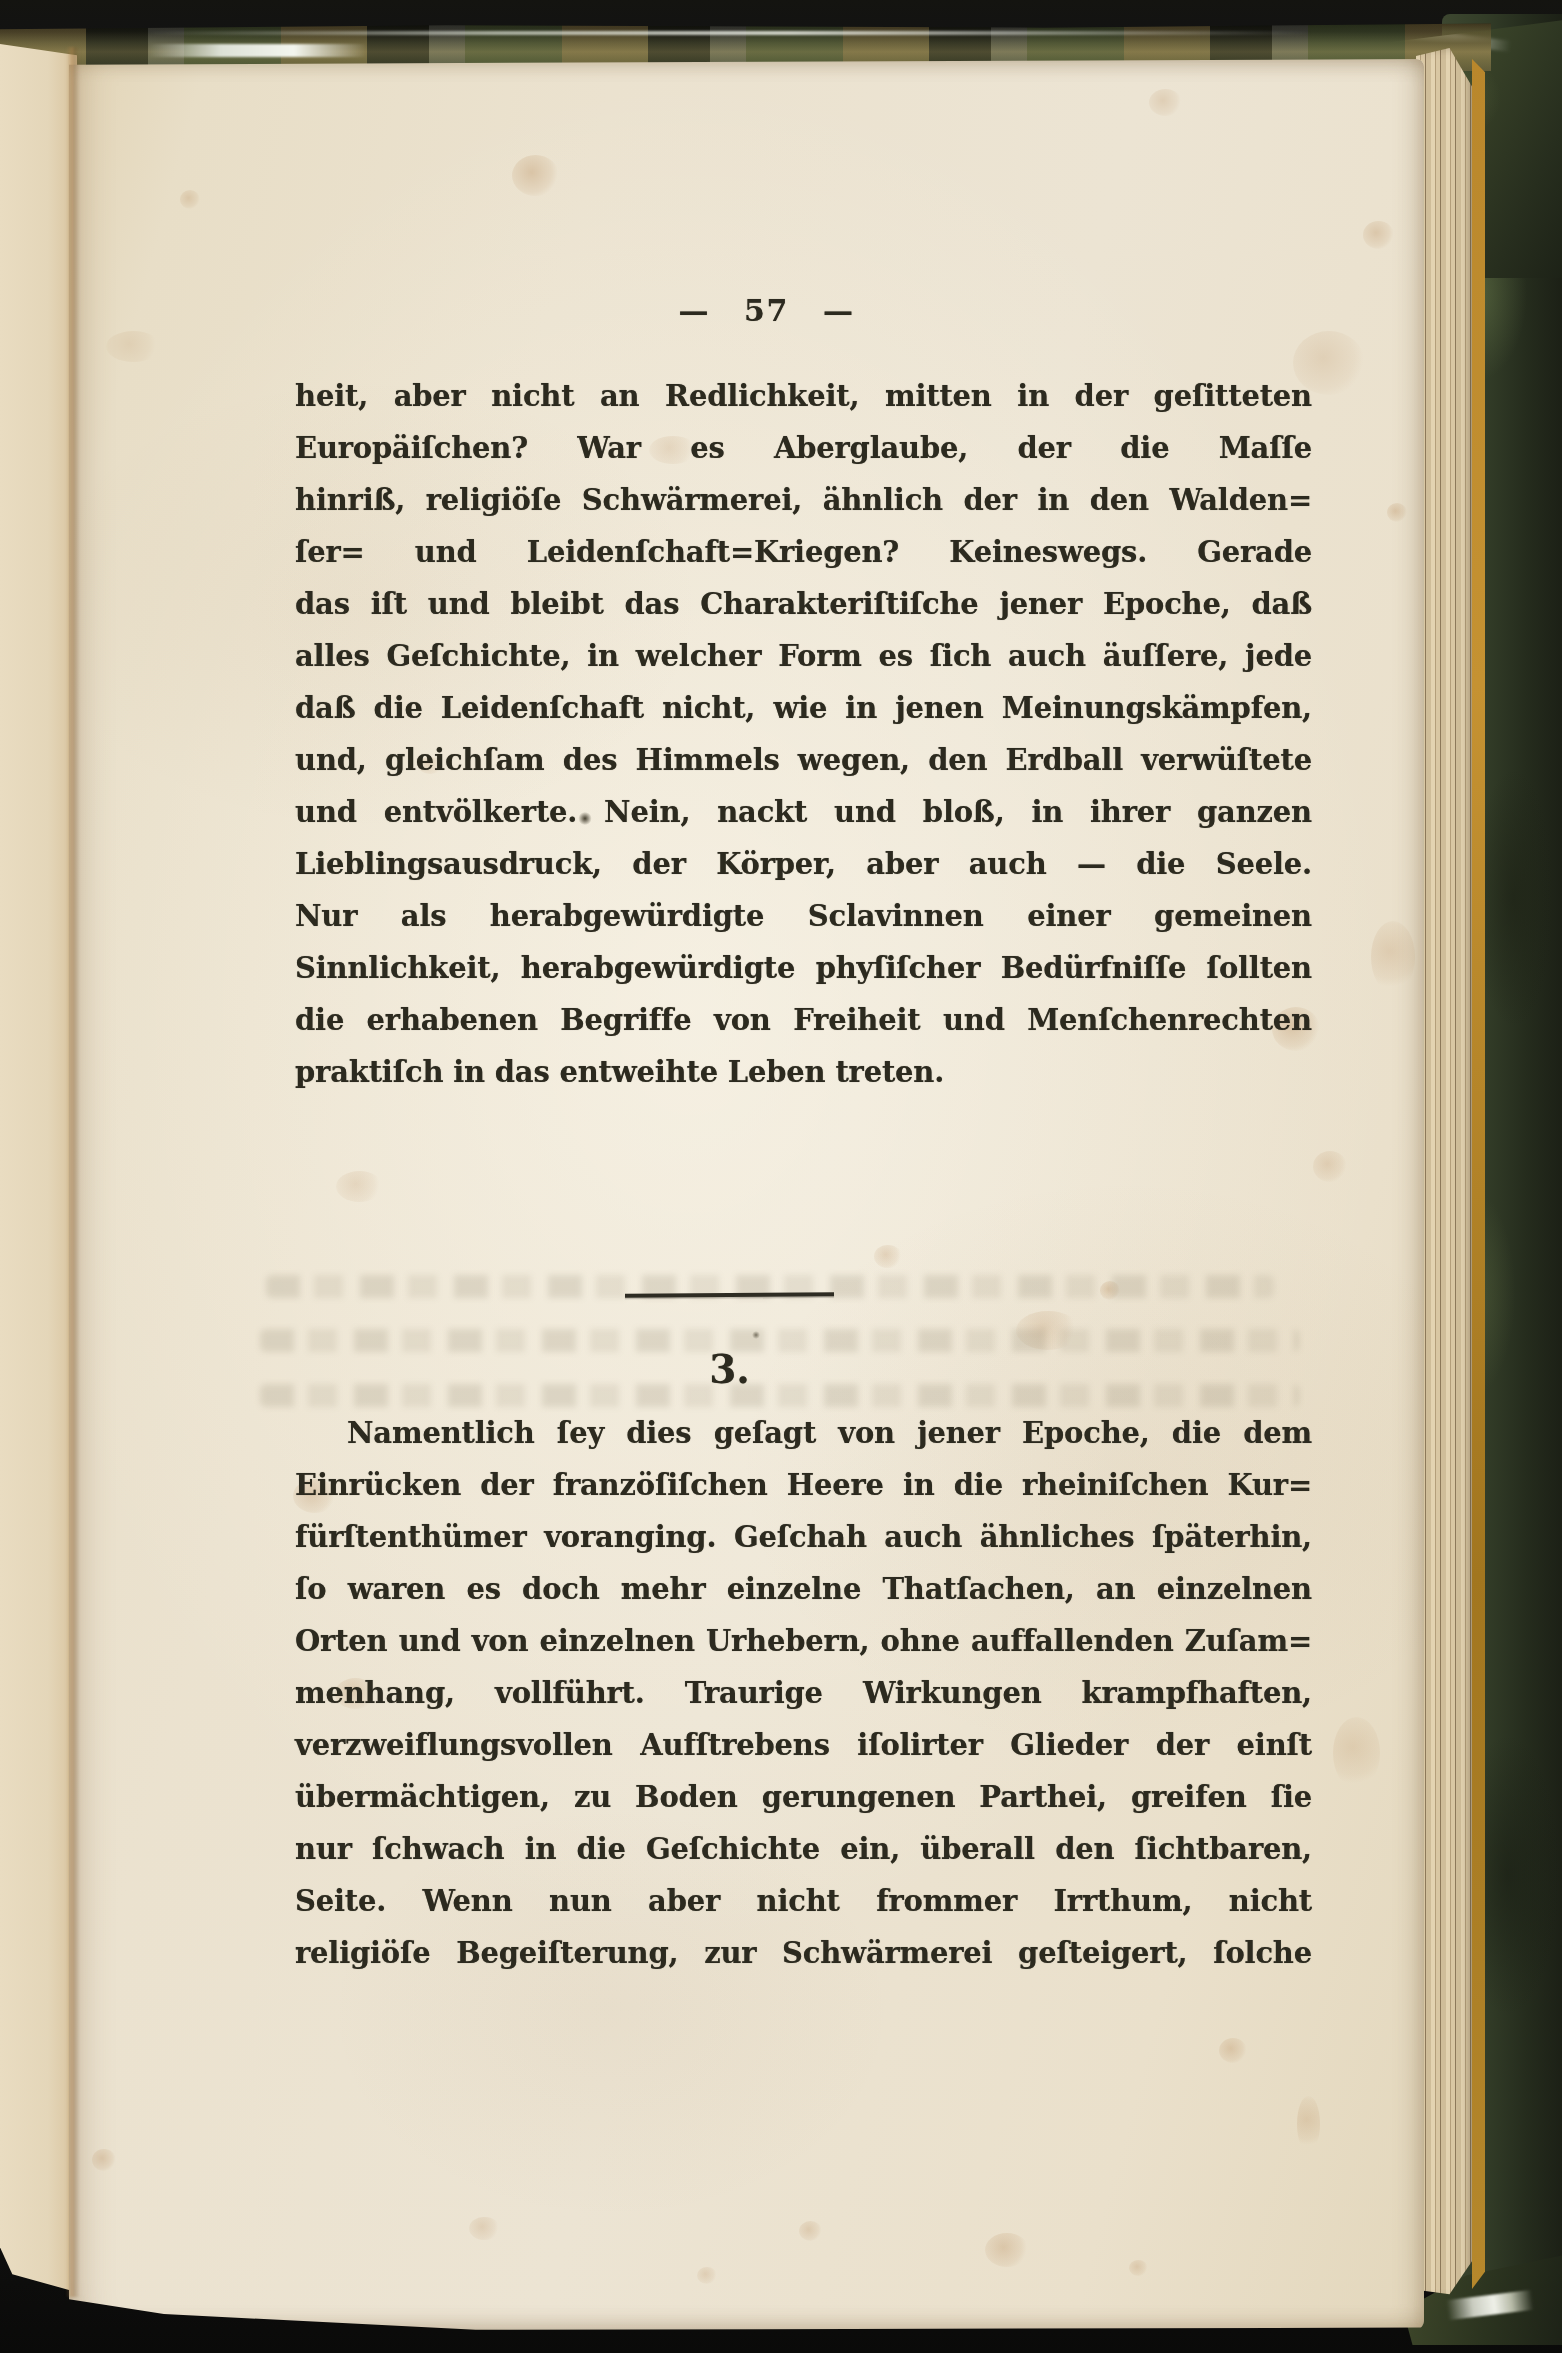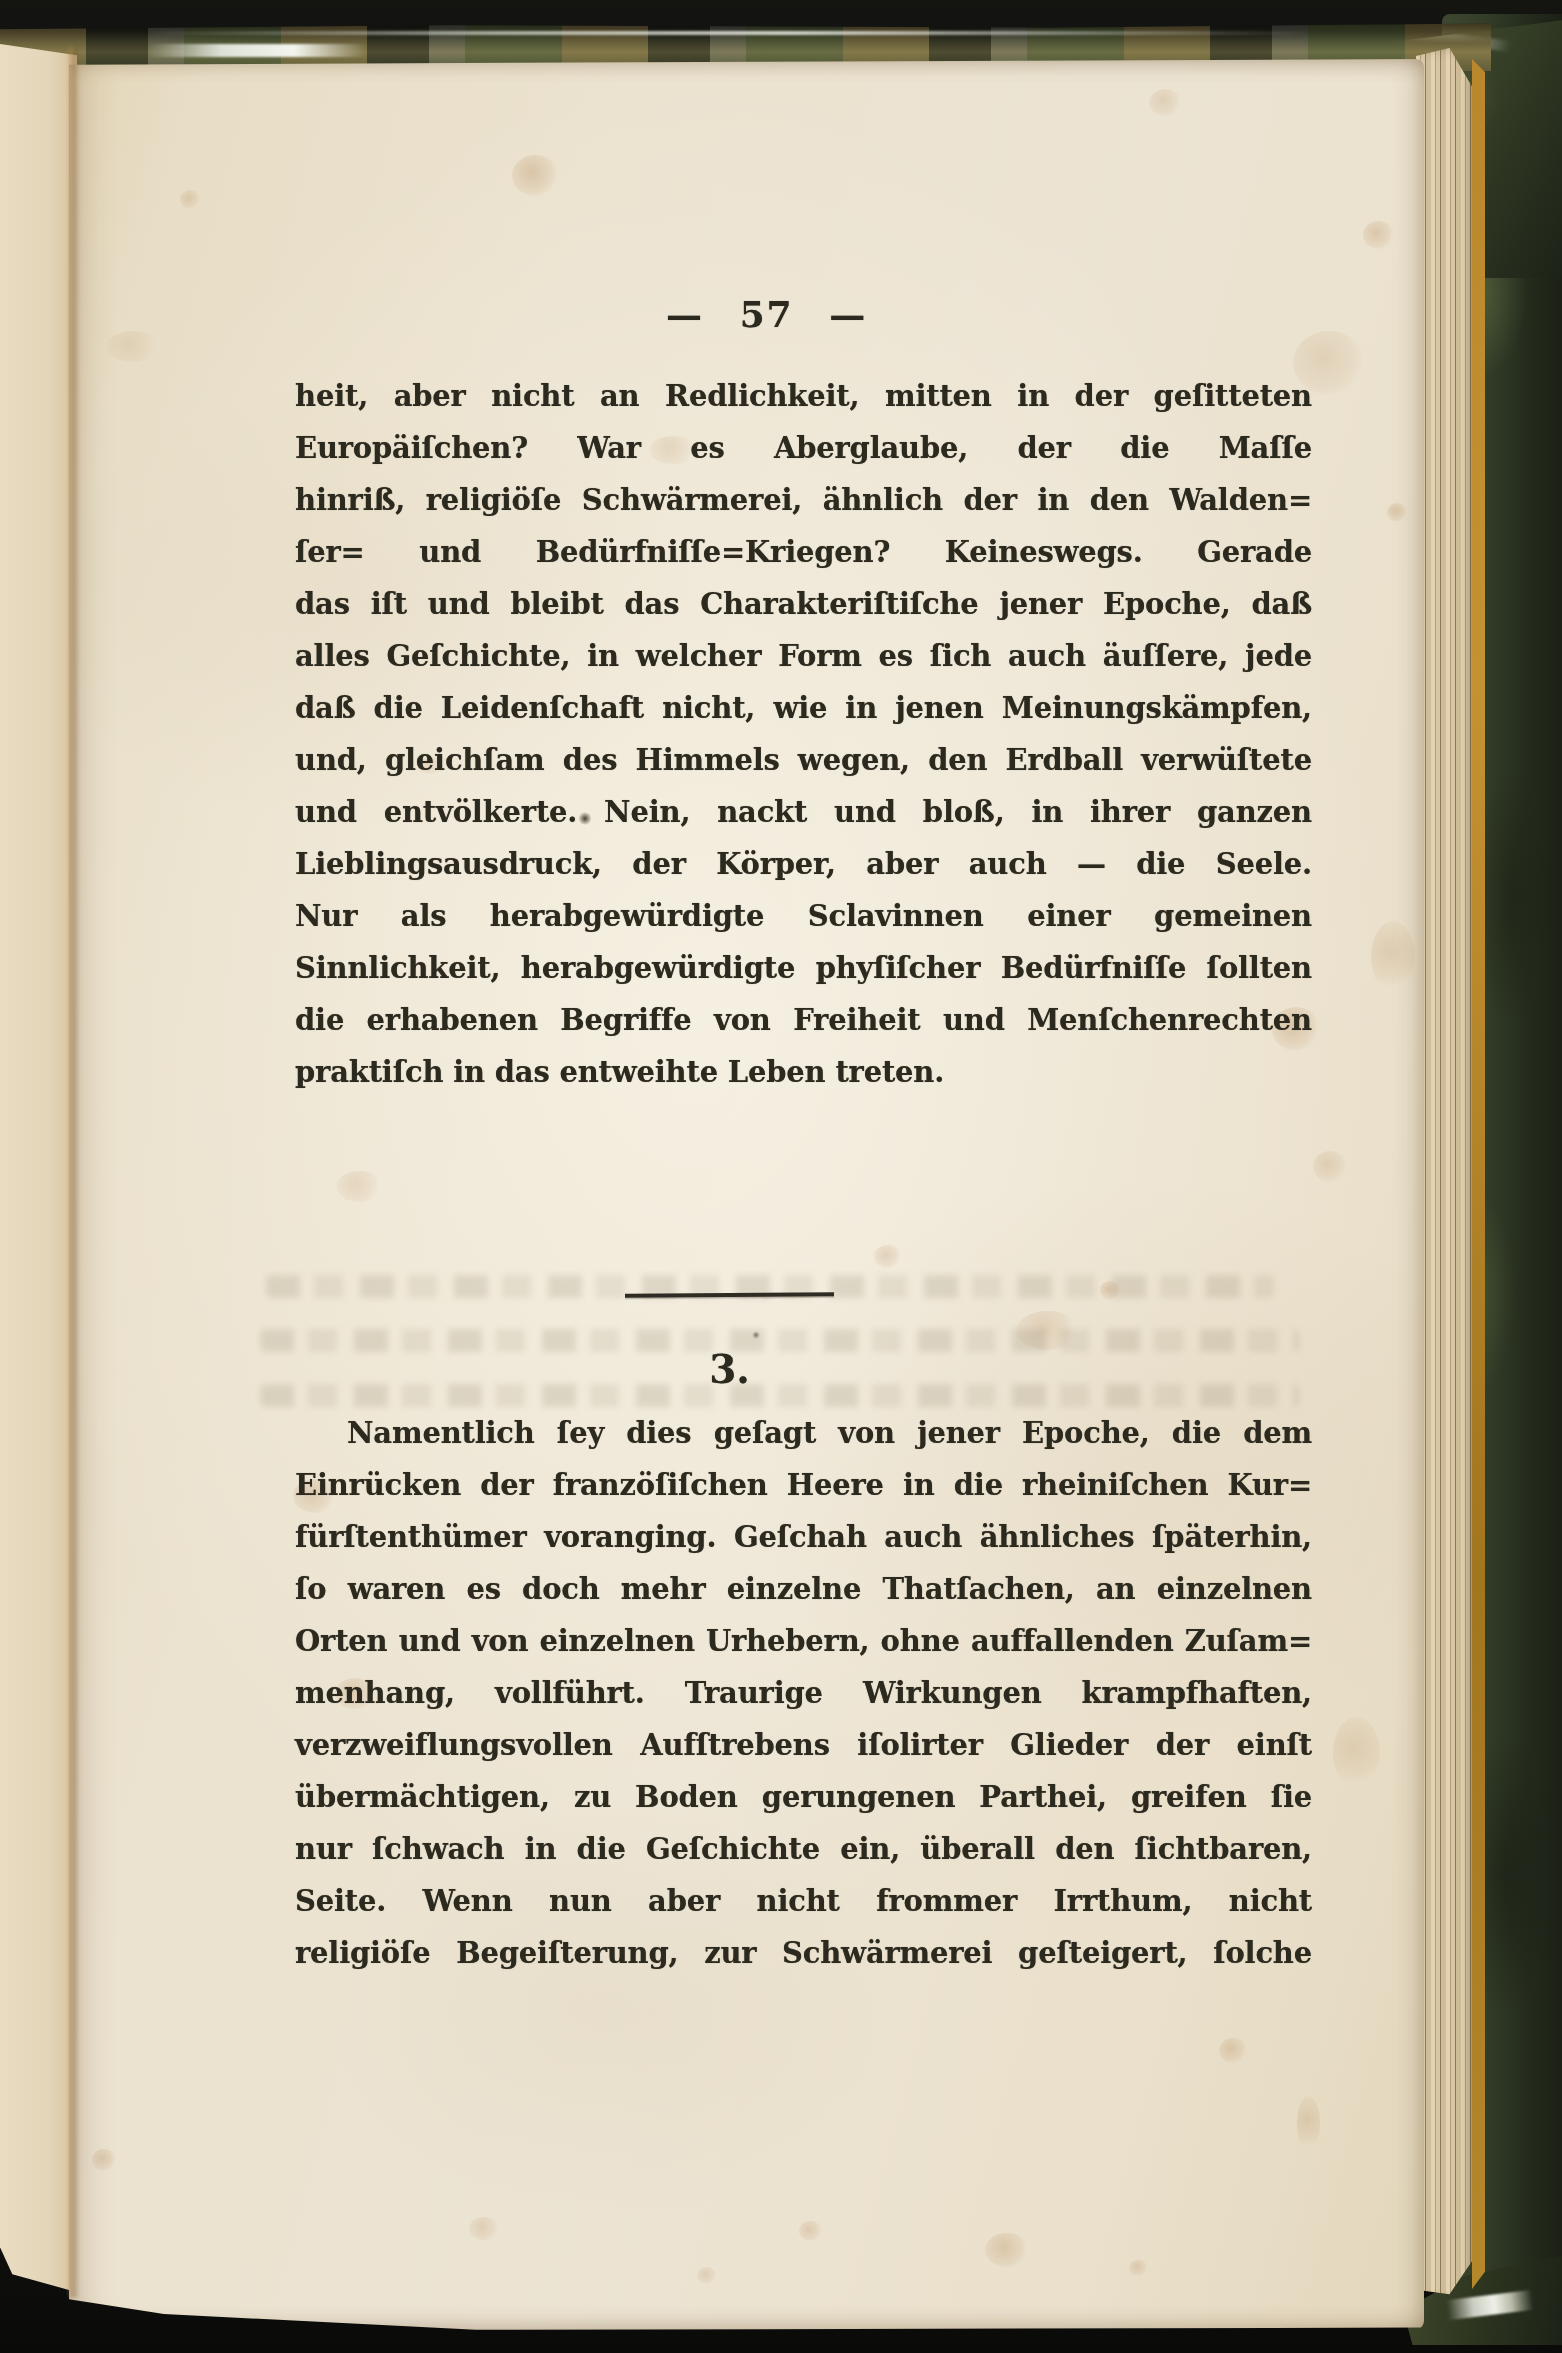--- a/index.html
+++ b/index.html
@@ -83,21 +83,21 @@
     background:radial-gradient(circle at 42% 42%,rgba(169,115,58,.55),rgba(169,115,58,.2) 55%,rgba(169,115,58,0) 72%);}
   .inkdot{border-radius:50%;background:radial-gradient(circle,rgba(52,46,30,.9),rgba(52,46,30,0) 70%);}
 
   
   .bleed{height:23.4px;border-radius:6.2px;opacity:.5;filter:blur(3.1px);
     background:repeating-linear-gradient(90deg,rgba(122,112,86,.34) 0 34px,rgba(122,112,86,0) 34px 48px,rgba(122,112,86,.24) 48px 77px,rgba(122,112,86,0) 77px 94px);}
 
   
   .print{color:var(--ink,#2c2a1f);font-weight:bold;text-shadow:0 0 0.8px rgba(44,42,31,.55);}
   .page-number{left:189px;top:234px;width:1017px;text-align:center;
-    font-size:36px;letter-spacing:1.6px;word-spacing:22px;}
+    font-size:30px;letter-spacing:1.6px;word-spacing:22px;}
   .para{left:189px;width:1017px;font-size:29px;letter-spacing:-0.2px;margin-left:37px;}
   .para .line{position:static;display:block;height:52px;line-height:52px;
     text-align:justify;text-align-last:justify;}
   .p1{top:311px;}
   .p1 .line:last-child{text-align-last:left;}
   .p2{top:1348px;}
   .p2 .line:first-child{text-indent:52px;}
   .divider{left:556px;top:1234px;width:209px;height:3.9px;background:#2e2c23;
     transform:rotate(-.4deg);box-shadow:0 1.6px 0.8px rgba(46,44,35,.25);}
   .section-head{left:556px;top:1287px;width:209px;text-align:center;font-size:39px;}
@@ -157,21 +157,21 @@
     <div class="bleed" style="left:197px;top:1216px;width:1008px"></div>
     <div class="bleed" style="left:191px;top:1270px;width:1039px"></div>
     <div class="bleed" style="left:191px;top:1325px;width:1039px"></div>
 
     <div class="print page-number">— 57 —</div>
 
     <div class="print para p1">
         <div class="line">heit, aber nicht an Redlichkeit, mitten in der geſitteten</div>
         <div class="line">Europäiſchen? War es Aberglaube, der die Maſſe</div>
         <div class="line">hinriß, religiöſe Schwärmerei, ähnlich der in den Walden=</div>
-        <div class="line">ſer= und Bedürfniſſe=Kriegen? Keineswegs. Gerade</div>
+        <div class="line">ſer= und Leidenſchaft=Kriegen? Keineswegs. Gerade</div>
         <div class="line">das iſt und bleibt das Charakteriſtiſche jener Epoche, daß</div>
         <div class="line">alles Geſchichte, in welcher Form es ſich auch äuſſere, jede</div>
         <div class="line">daß die Leidenſchaft nicht, wie in jenen Meinungskämpfen,</div>
         <div class="line">und, gleichſam des Himmels wegen, den Erdball verwüſtete</div>
         <div class="line">und entvölkerte. Nein, nackt und bloß, in ihrer ganzen</div>
         <div class="line">Lieblingsausdruck, der Körper, aber auch — die Seele.</div>
         <div class="line">Nur als herabgewürdigte Sclavinnen einer gemeinen</div>
         <div class="line">Sinnlichkeit, herabgewürdigte phyſiſcher Bedürfniſſe ſollten</div>
         <div class="line">die erhabenen Begriffe von Freiheit und Menſchenrechten</div>
         <div class="line">praktiſch in das entweihte Leben treten.</div>

